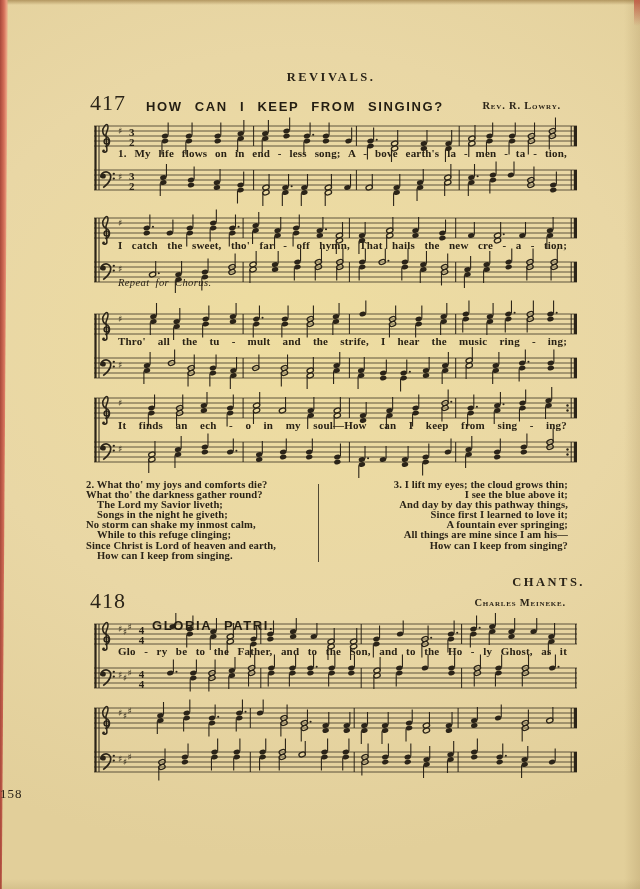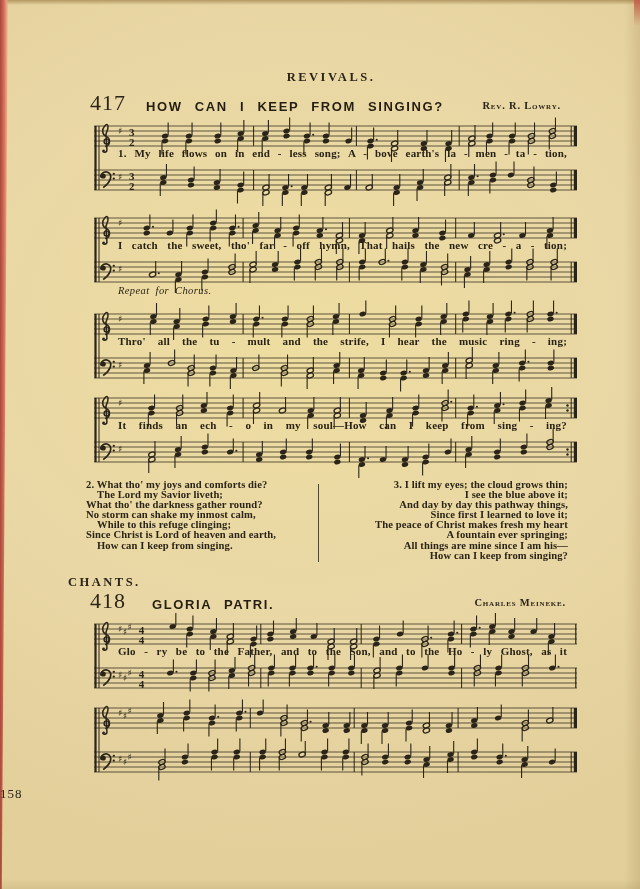--- a/index.html
+++ b/index.html
@@ -19,36 +19,36 @@
     background:linear-gradient(to bottom,rgba(146,112,56,.6),rgba(146,112,56,0));}
   .edge-top-right{position:absolute;top:0;right:0;width:6px;height:26px;
     background:linear-gradient(to bottom,#cd6450,rgba(205,100,80,0));}
   .edge-right{position:absolute;right:0;top:0;width:16px;height:100%;
     background:linear-gradient(to left,rgba(120,90,40,.16),rgba(120,90,40,0));}
   .edge-bottom{position:absolute;bottom:0;left:0;width:100%;height:10px;
     background:linear-gradient(to top,rgba(120,90,40,.12),rgba(120,90,40,0));}
 
   .running-head{position:absolute;top:70px;left:85px;width:492px;text-align:center;
     font-size:12.5px;letter-spacing:2.5px;font-weight:600;}
-  .section-head{position:absolute;top:575px;left:68px;width:492px;text-align:left;
+  .section-head{position:absolute;top:575px;left:93px;width:492px;text-align:right;
     font-size:12.5px;letter-spacing:2.5px;font-weight:600;}
 
   .song-number{position:absolute;font-size:22px;letter-spacing:1px;}
   .num-417{left:90px;top:90px;}
   .num-418{left:90px;top:588px;text-align:center;}
   .song-title{position:absolute;font-family:"Liberation Sans",sans-serif;font-weight:bold;
     font-size:13px;letter-spacing:1.6px;word-spacing:7px;color:#241e12;}
   .title-417{left:146px;top:99px;}
-  .title-418{left:152px;top:597px;}
+  .title-418{left:152px;top:618px;}
   .composer{position:absolute;font-size:10.5px;font-weight:bold;font-variant:small-caps;
     letter-spacing:0.8px;text-align:center;}
   .composer-417{right:79px;top:100px;}
   .composer-418{right:74px;top:597px;font-family:Liberation Serif, serif;}
 
-  .direction{position:absolute;left:118px;top:285px;font-style:italic;font-size:10.5px;
+  .direction{position:absolute;left:118px;top:277px;font-style:italic;font-size:10.5px;
     letter-spacing:0.4px;word-spacing:3px;}
 
   .music-system{position:absolute;left:94px;width:483px;height:78px;}
   .music-system svg{position:absolute;left:0;top:0;overflow:visible;}
   .lyric-line{position:absolute;left:0;top:27px;width:483px;box-sizing:border-box;
     padding:0 10px 0 24px;font-size:11px;font-weight:bold;letter-spacing:0.2px;
     text-align:justify;text-align-last:justify;white-space:nowrap;
     display:block;color:#29221５;}
   .lyric-line{color:#292215;}
 
@@ -1150,33 +1150,33 @@
           <line x1="461.1859188816697" y1="59.2" x2="461.1859188816697" y2="46.5" stroke="#2b2418" stroke-width="1.1"></line>
           <line x1="477.2" y1="50" x2="477.2" y2="70" stroke="#2b2418" stroke-width="1"></line>
           <rect x="479.8" y="50" width="3.2" height="20" fill="#2b2418"></rect>
         </svg>
       </div>
     </div>
 
   <div class="verses">
     <div class="verse-col">
         <div class="verse-line">2. What tho' my joys and comforts die?</div>
+        <div class="verse-line">What tho' the darkness gather round?</div>
         <div class="verse-line indent">The Lord my Savior liveth;</div>
-        <div class="verse-line">What tho' the darkness gather round?</div>
+        <div class="verse-line indent">Songs in the night he giveth;</div>
         <div class="verse-line">No storm can shake my inmost calm,</div>
         <div class="verse-line indent">While to this refuge clinging;</div>
         <div class="verse-line">Since Christ is Lord of heaven and earth,</div>
         <div class="verse-line indent">How can I keep from singing.</div>
       </div>
     <div class="verse-col">
         <div class="verse-line">3. I lift my eyes; the cloud grows thin;</div>
         <div class="verse-line indent">I see the blue above it;</div>
         <div class="verse-line">And day by day this pathway things,</div>
         <div class="verse-line indent">Since first I learned to love it;</div>
-        <div class="verse-line">The peace of Christ makes fresh my heart</div>
         <div class="verse-line indent">A fountain ever springing;</div>
         <div class="verse-line">All things are mine since I am his—</div>
         <div class="verse-line indent">How can I keep from singing?</div>
       </div>
   </div>
   <div class="verse-divider"></div>
 
   <div class="section-head">CHANTS.</div>
 
   <div class="song-number num-418">418</div>

